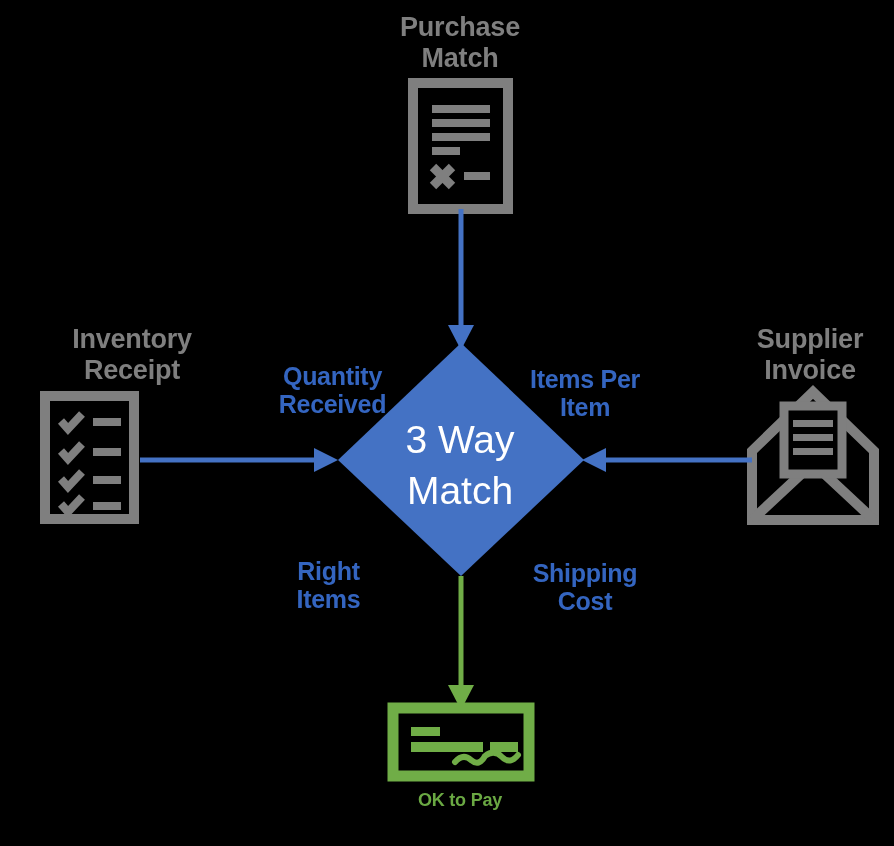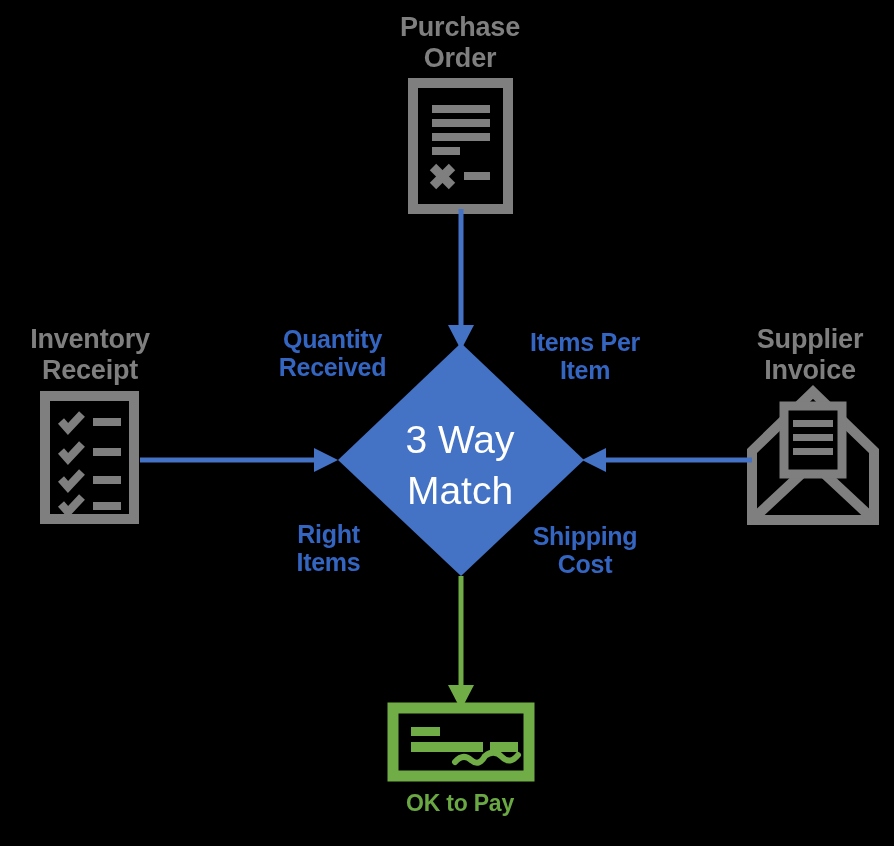--- a/index.html
+++ b/index.html
@@ -33,31 +33,32 @@
 
   .gray-label {
     color: #7f7f7f;
     font-size: 27px;
   }
 
   .blue-label {
     color: #3465c0;
     font-size: 25px;
     letter-spacing: -0.3px;
+    margin-top: 37px;
   }
 
   .green-label {
     color: #6aa843;
-    font-size: 23px;
+    font-size: 18px;
   }
 
   
   #po-title { left: 350px; top: 12px; width: 220px; }
   
-  #ir-title { left: 0px;   top: 324px; width: 180px; }
+  #ir-title { left: 0px;   top: 324px; width: 180px; padding-left: 42px; }
   
   #si-title { left: 720px; top: 324px; width: 180px; }
   
   #okp-title { left: 350px; top: 790px; width: 220px; }
 
   
   #lbl-quantity  { left: 240px; top: 325px; width: 185px; }
   #lbl-cost      { left: 500px; top: 328px; width: 170px; }
   #lbl-right     { left: 236px; top: 520px; width: 185px; }
   #lbl-shipping  { left: 495px; top: 522px; width: 180px; }
@@ -153,21 +154,21 @@
     <rect x="411" y="727" width="29" height="9" fill="#70ad47"></rect>
     <rect x="411" y="742" width="72" height="10" fill="#70ad47"></rect>
     <rect x="490" y="742" width="28" height="10" fill="#70ad47"></rect>
 
     <path d="M455,762 q8,-9 16,-2 t14,-4 q9,-7 17,1 t16,-2" fill="none" stroke="#70ad47" stroke-width="6" stroke-linecap="round"></path>
   </g>
 
 </svg>
 
 <div class="node-label gray-label" id="po-title">Purchase
-Order</div>
+Match</div>
 
 <div class="node-label gray-label" id="ir-title">Inventory
 Receipt</div>
 
 <div class="node-label gray-label" id="si-title">Supplier
 Invoice</div>
 
 <div class="node-label green-label" id="okp-title">OK to Pay</div>
 
 <div class="node-label blue-label" id="lbl-quantity">Quantity

